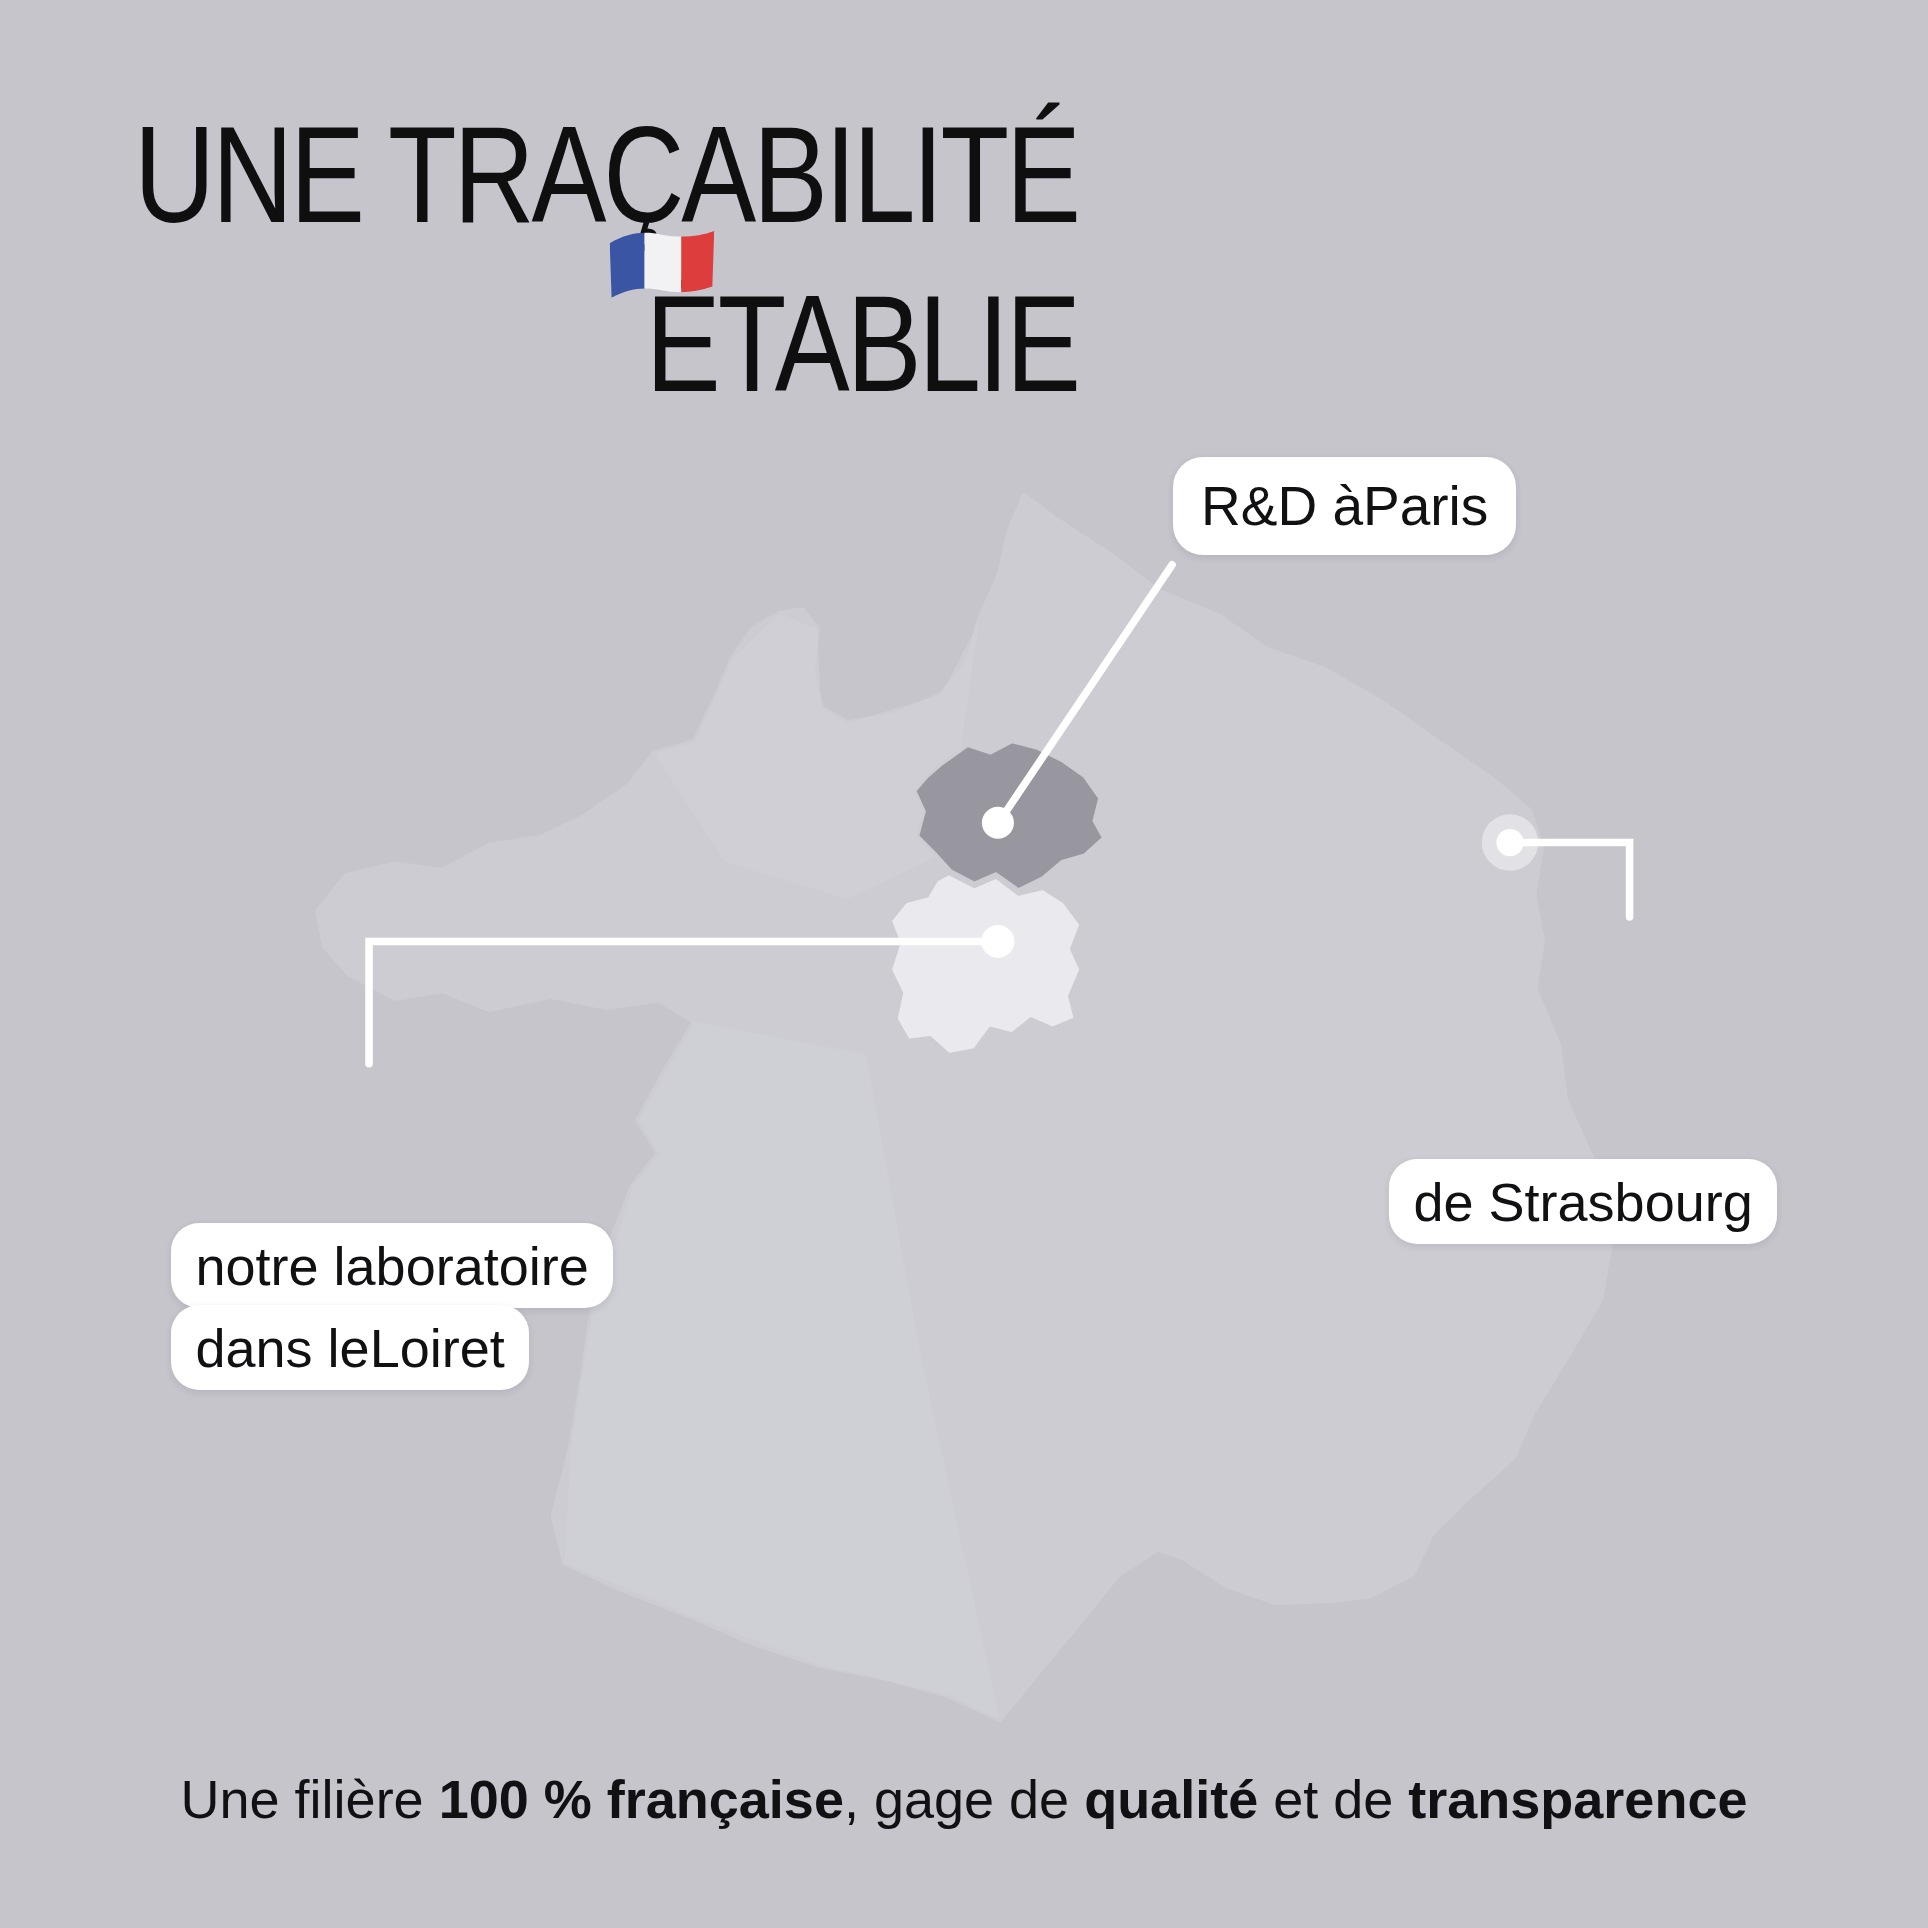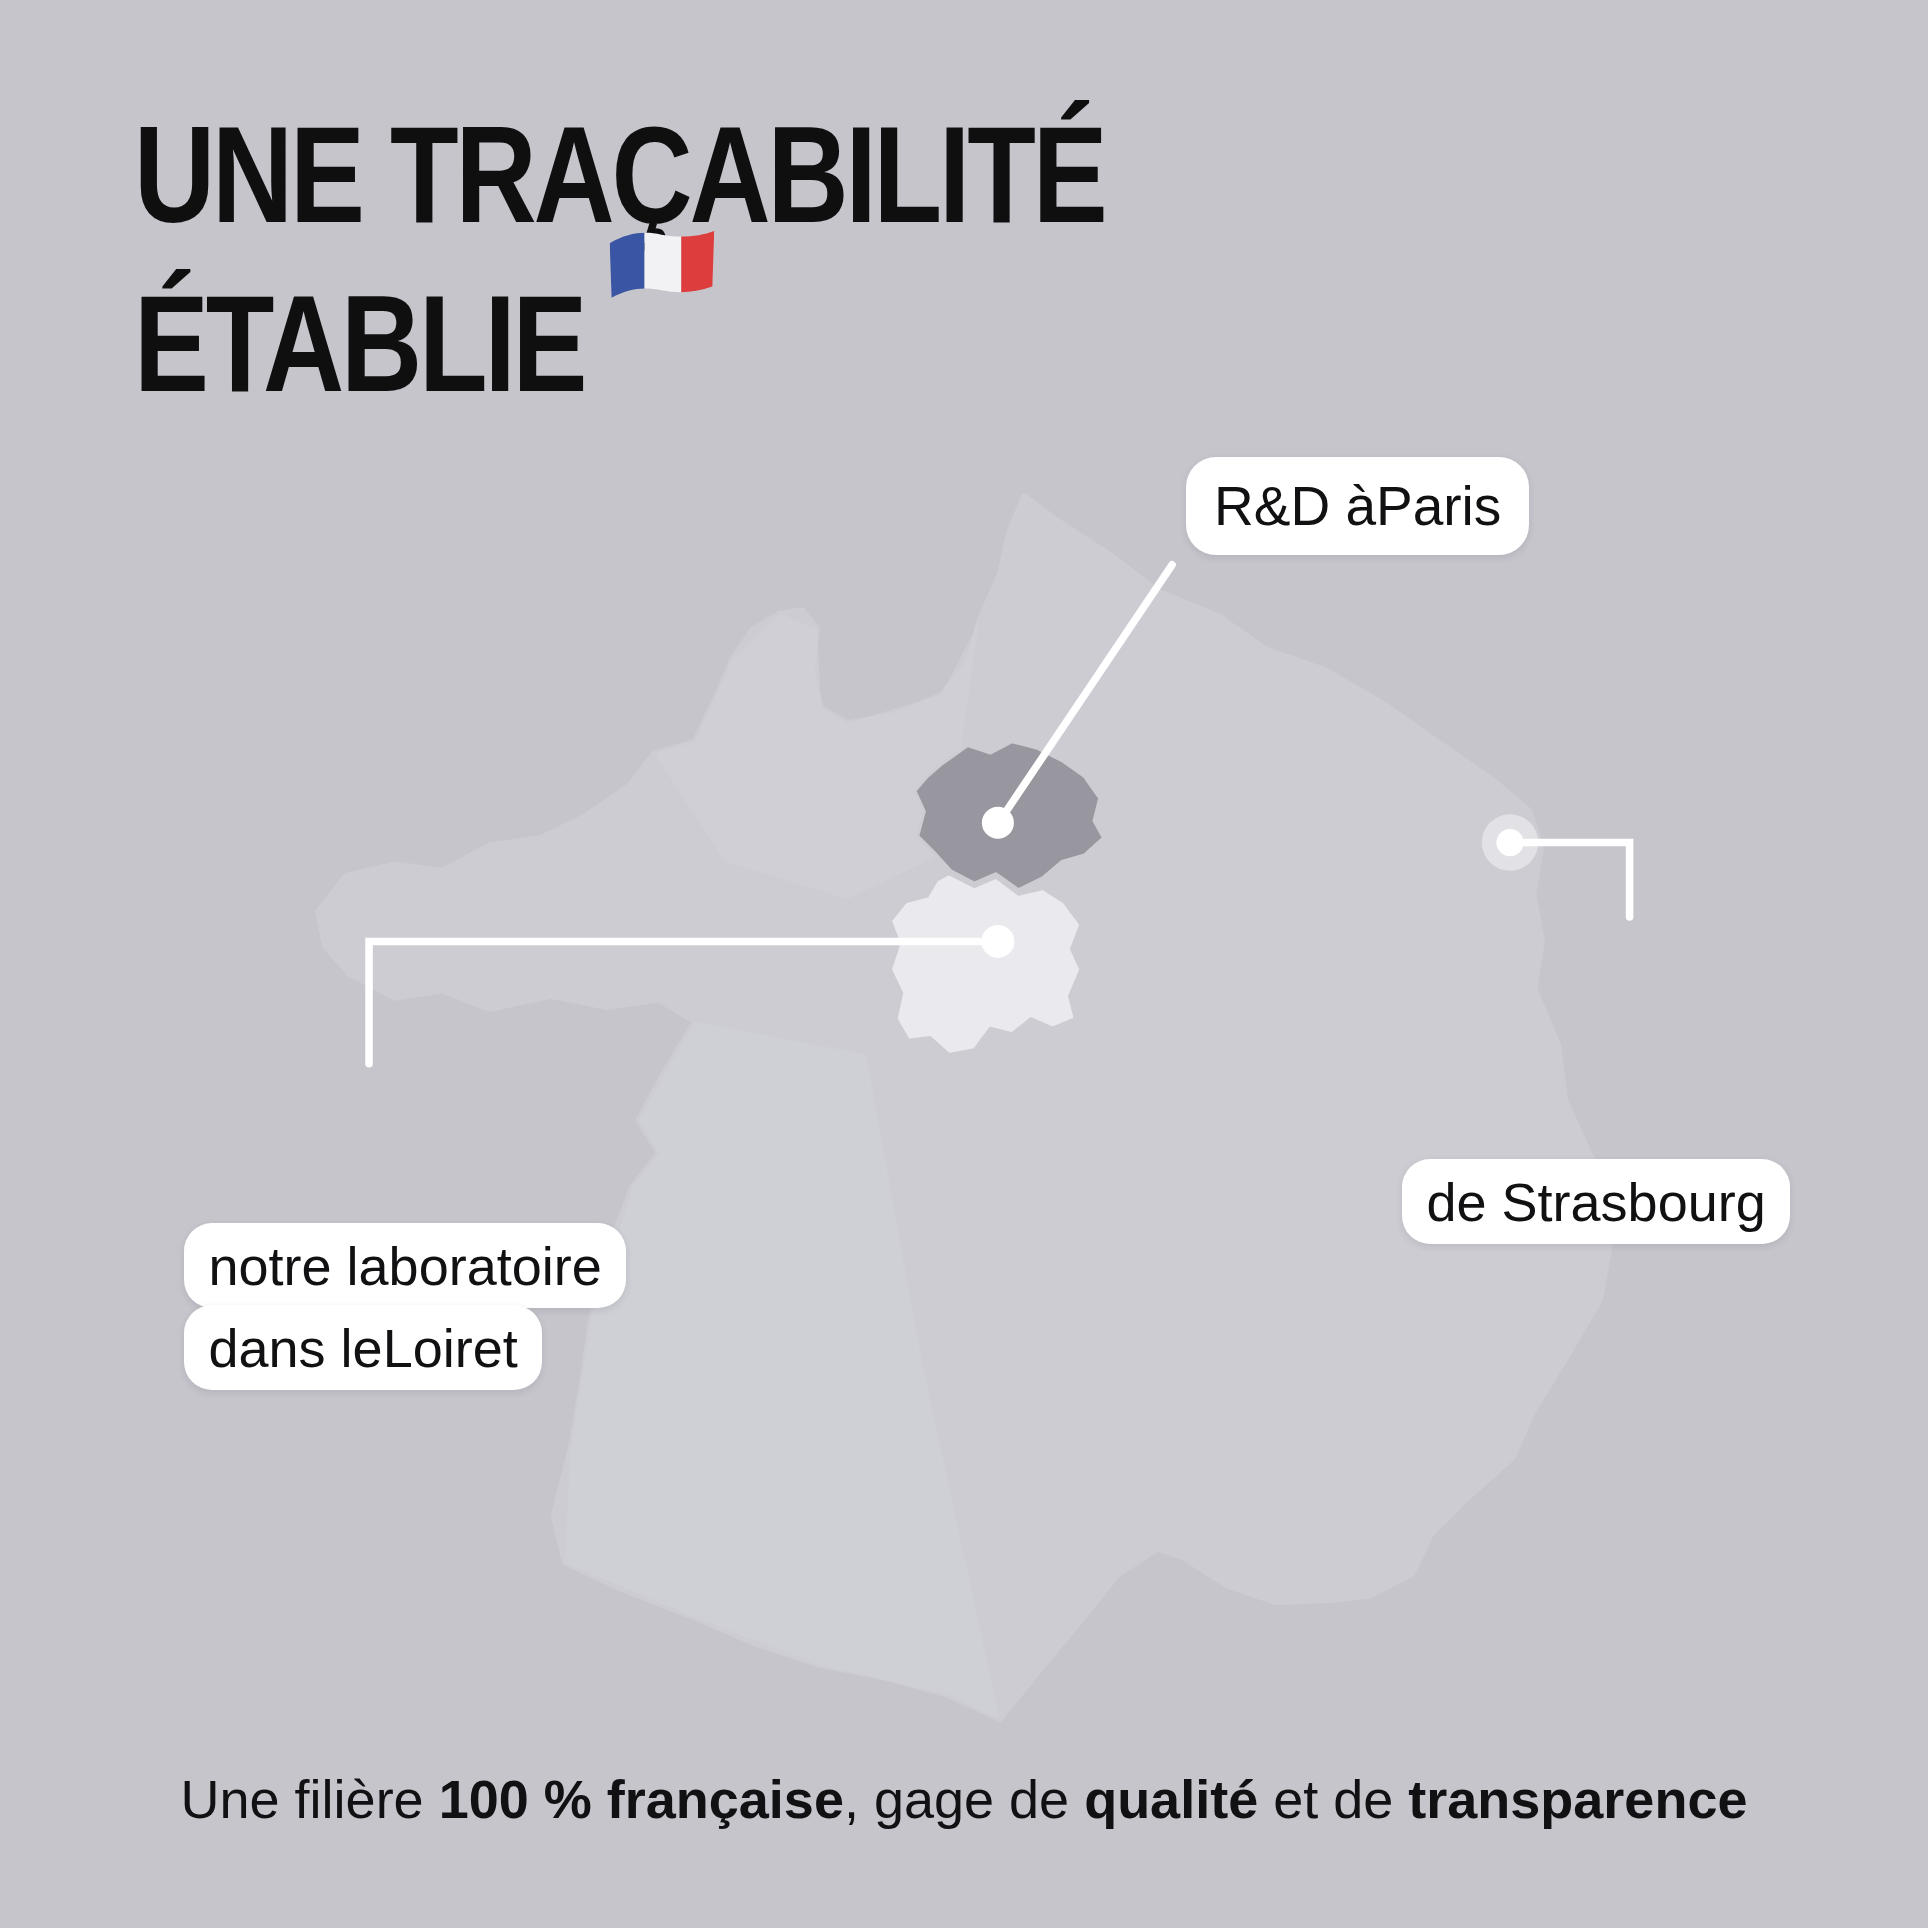--- a/index.html
+++ b/index.html
@@ -4,34 +4,33 @@
 <style>
   html,body{margin:0;padding:0;}
   body{font-family:"Liberation Sans", sans-serif;}
   .stage{
     position:relative;width:1928px;height:1928px;overflow:hidden;
     background:#c6c5cc;color:#111113;
   }
   
   .title{
     position:absolute;left:134px;top:90px;margin:0;
-    font-size:137px;line-height:169px;font-weight:bold;
-    letter-spacing:-3.8px;color:#0f0f10;white-space:nowrap;
+    font-size:137px;line-height:169px;font-weight:normal;
+    letter-spacing:-3.8px;color:#0f0f10;white-space:nowrap;text-align:right;
   }
   .title .tline{transform:scaleX(.82);transform-origin:left center;}
   .flag{position:absolute;left:605px;top:226px;width:113px;height:87px;}
   
   .mapsvg{position:absolute;left:0;top:0;width:1928px;height:1928px;}
   
   .pill{
     position:absolute;height:85px;display:flex;align-items:center;
     background:#ffffff;border-radius:28px;padding:0 24.5px;
     font-size:54px;white-space:nowrap;color:#111113;
     box-shadow:0 2.8px 7.5px rgba(40,40,60,.10);
-    margin-left:13px;
   }
   .pill b{font-weight:normal;}
   .pill-rd{left:1173px;top:457px;height:98px;font-size:55px;padding:0 28px;border-radius:30px;}
   .pill-prod1{left:171px;top:1109px;}
   .pill-prod2{left:171px;top:1223px;justify-content:center;}
   .pill-prod3{left:171px;top:1305px;}
   .pill-stock1{left:1389px;top:963px;}
   .pill-stock2{left:1389px;top:1061px;}
   .pill-stock3{left:1389px;top:1159px;justify-content:center;}
   

